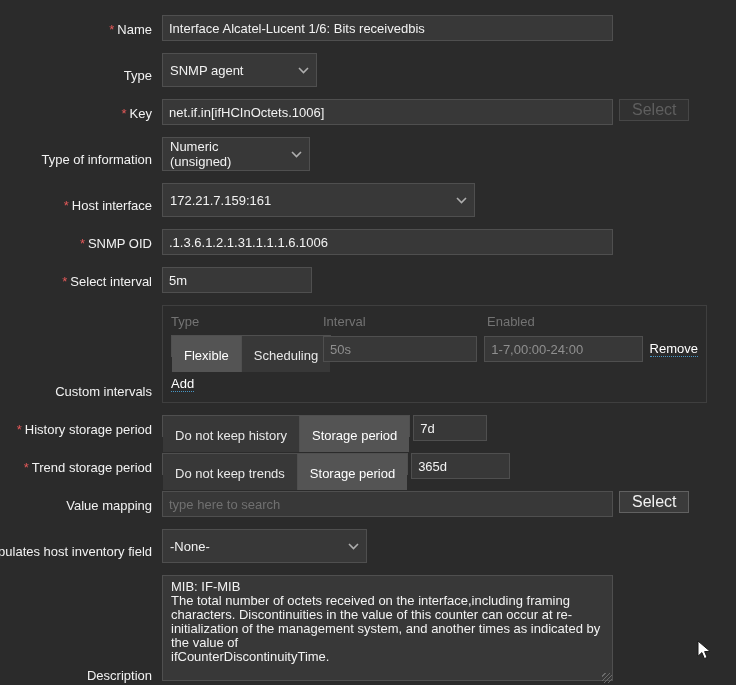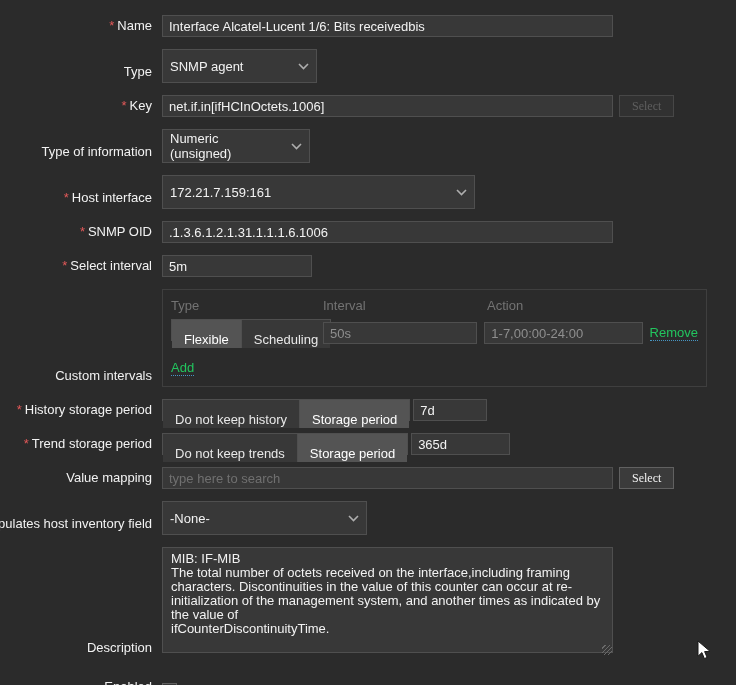--- a/index.html
+++ b/index.html
@@ -24,21 +24,21 @@
   }
   .row-label.rtl-overflow { direction: rtl; }
   .asterisk { color: #e45959; margin-right: 3px; }
   .fields { margin-left: 10px; display: flex; align-items: flex-start; }
 
   .txt {
     background: #383838;
     border: 1px solid #4f4f4f;
     color: #f2f2f2;
     height: 22px;
-    padding: 0 6px;
+    padding: 12px 6px;
     font-family: "Liberation Sans", sans-serif;
     font-size: 13px;
     outline: none;
   }
   .txt::placeholder { color: #707070; }
   .txt.muted { color: #8f8f8f; }
 
   .w-full { width: 451px; }
   .sel {
     background: #383838;
@@ -50,60 +50,60 @@
     justify-content: space-between;
   }
   .sel .chev { margin-left: 12px; display: inline-flex; }
 
   .btn {
     height: 22px;
     padding: 0 12px;
     background: #3b3b3b;
     border: 1px solid #616161;
     color: #f2f2f2;
-    font-family: Liberation Serif, serif;
-    font-size: 12px;
+    font-family: Liberation Sans, sans-serif;
+    font-size: 16px;
     margin-left: 6px;
     cursor: pointer;
   }
   .btn.disabled {
     background: #313131;
     border-color: #474747;
     color: #5f5f5f;
     cursor: default;
   }
 
   .seg { display: inline-flex; border: 1px solid #4f4f4f; height: 22px; }
   .seg button {
     background: #383838;
     border: none;
     border-right: 1px solid #4f4f4f;
     color: #e8e8e8;
     font-family: "Liberation Sans", sans-serif;
     font-size: 13px;
     padding: 12px 12px;
-    height: 28px;
+    height: 36px;
     cursor: pointer;
   }
   .seg button:last-child { border-right: none; }
   .seg button.selected { background: #545454; color: #ffffff; }
 
   .box {
     width: 545px;
     border: 1px solid #3f3f3f;
     padding: 9px 8px 10px 8px;
   }
   .box-head { display: flex; color: #737373; line-height: 14px; margin-bottom: 6px; }
   .box-row { display: flex; align-items: center; }
   .col-type { width: 152px; }
   .col-interval { width: 164px; }
   .col-period { width: 168px; }
   .col-action { flex: 1; }
   .link {
-    color: #22c55e;
+    color: #ffffff;
     text-decoration: none;
     border-bottom: 1px dotted #4796c4;
     cursor: pointer;
     line-height: 15px;
     display: inline-block;
   }
   .add-link { margin-top: 13px; display: inline-block; }
 
   textarea.txt {
     width: 451px; height: 106px;
@@ -207,21 +207,21 @@
     </div>
   </div>
 
   <div class="row">
     <div class="row-label" style="padding-top:9px"><span>Custom intervals</span></div>
     <div class="fields">
       <div class="box">
         <div class="box-head">
           <div class="col-type">Type</div>
           <div class="col-interval">Interval</div>
-          <div class="col-action">Action</div>
+          <div class="col-action">Enabled</div>
         </div>
         <div class="box-row">
           <div class="col-type">
             <div class="seg">
               <button class="selected">Flexible</button>
               <button>Scheduling</button>
             </div>
           </div>
           <div class="col-interval">
             <input class="txt muted" style="width: 154px;" value="50s">

